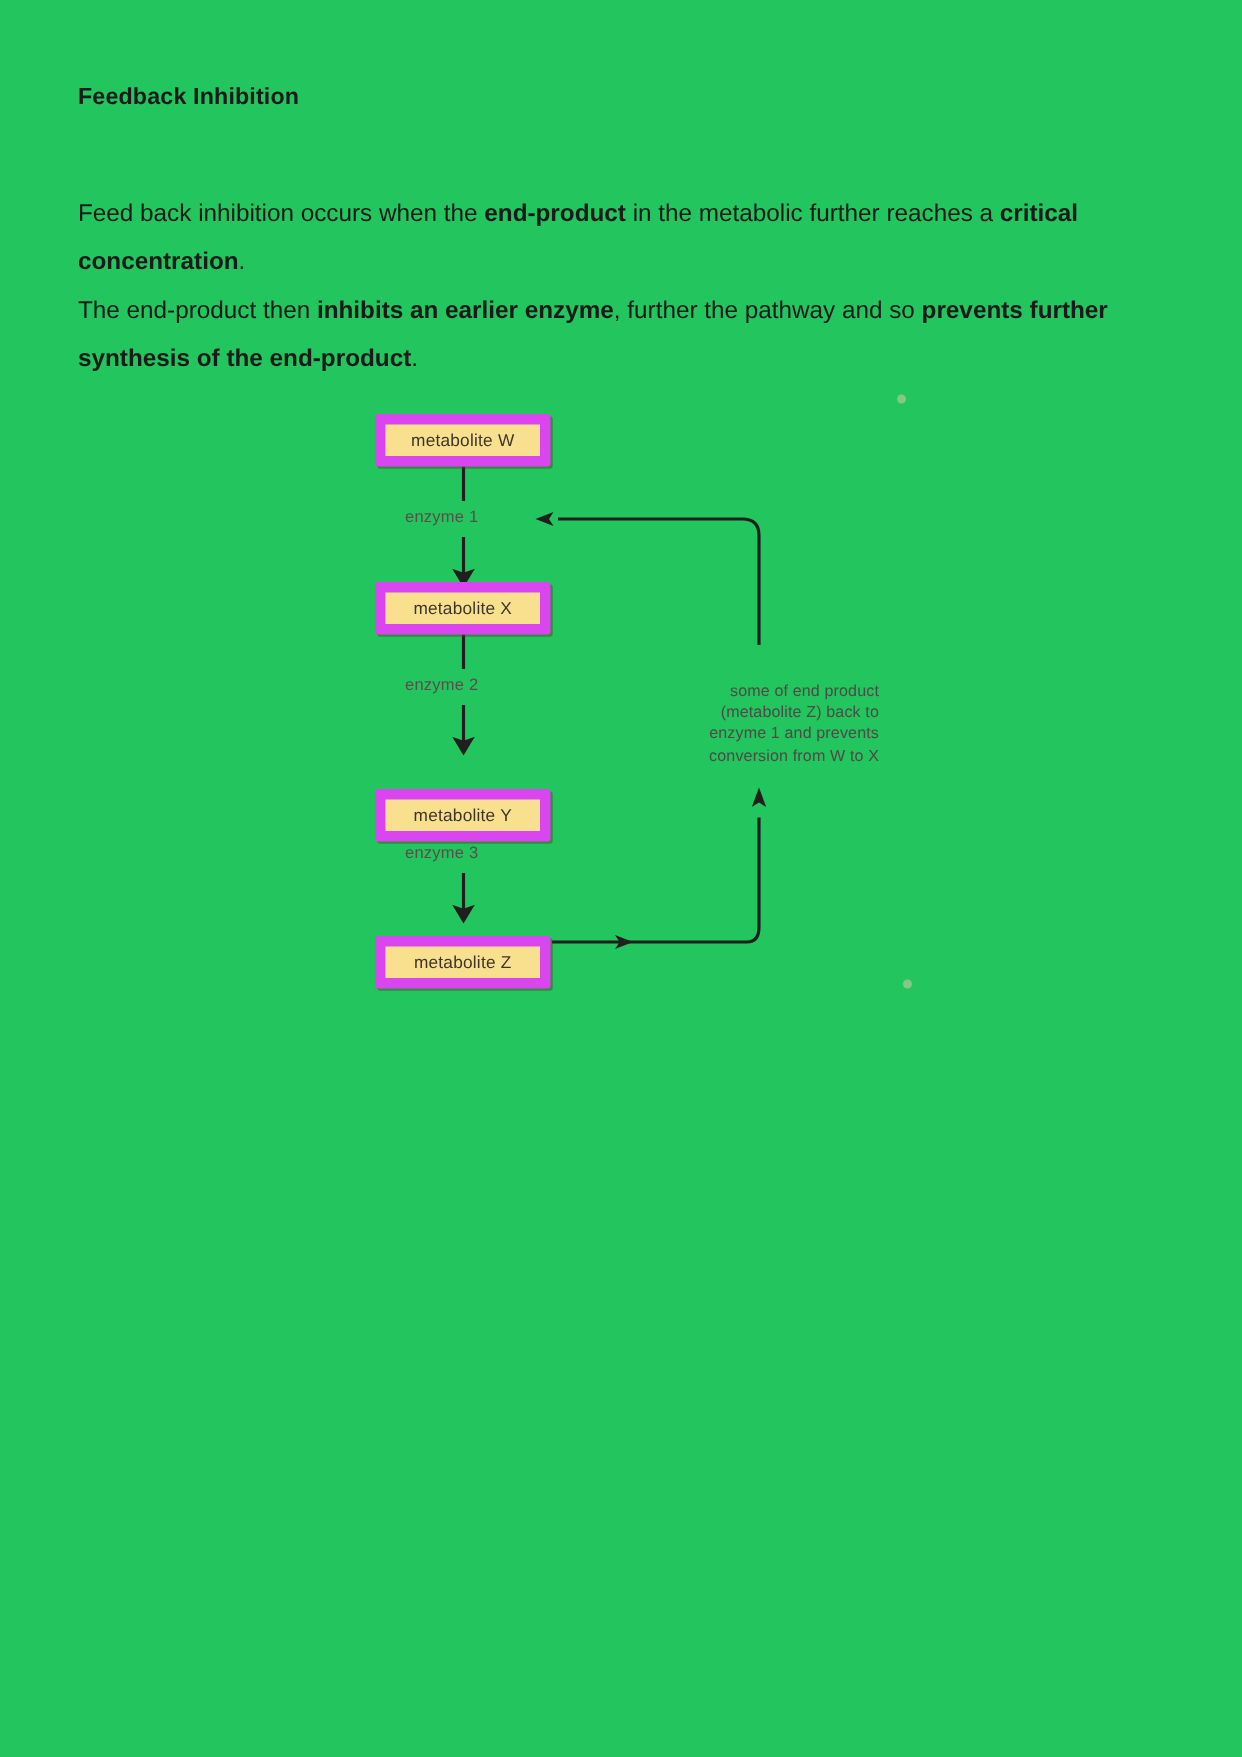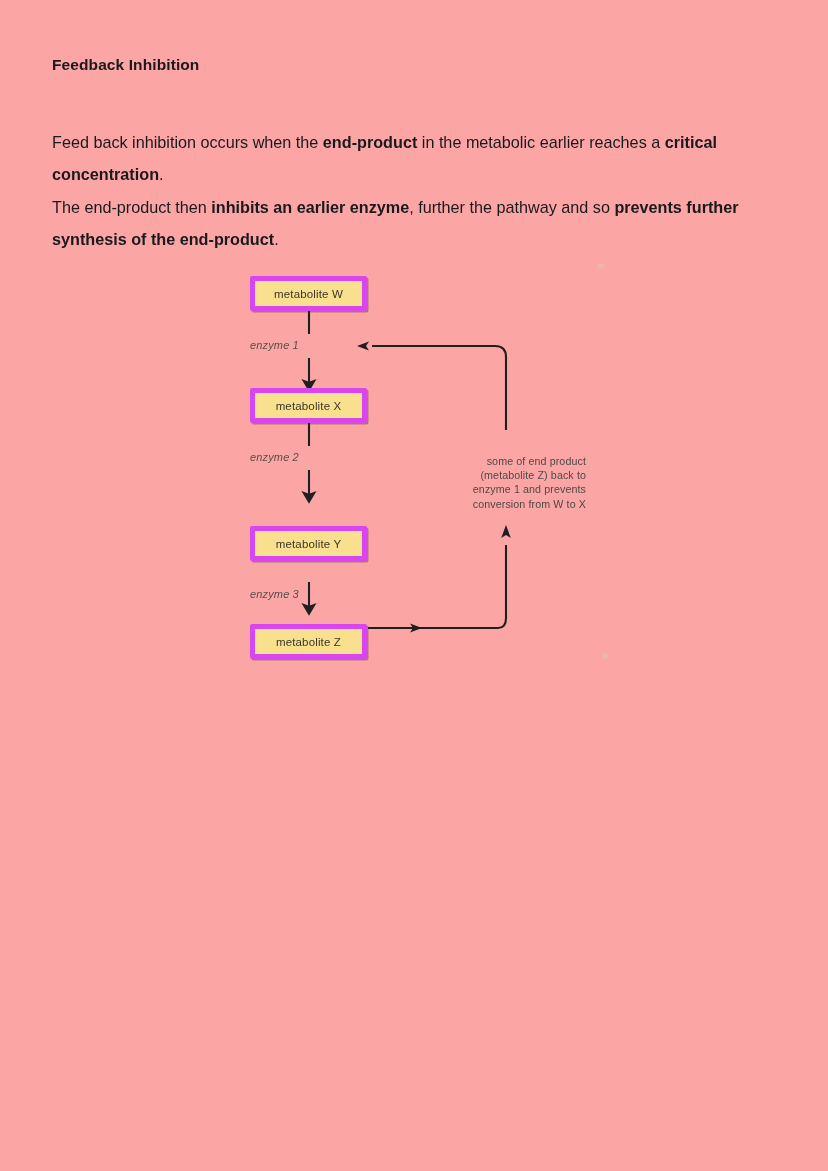--- a/index.html
+++ b/index.html
@@ -12,21 +12,21 @@
     height: 1171px;
     position: relative;
     font-family: "Liberation Sans", sans-serif;
     color: #231f20;
     overflow: hidden;
   }
 
   .page {
     position: absolute;
     inset: 0;
-    background: #fca5a5;
+    background: #22c55e;
   }
 
   
   .doc-heading {
     position: absolute;
     left: 52px;
     top: 56px;
     font-size: 15.5px;
     font-weight: bold;
     letter-spacing: 0.1px;
@@ -56,47 +56,47 @@
     pointer-events: none;
   }
 
   .metabolite-box {
     position: absolute;
     left: 250px;
     width: 117px;
     height: 35px;
     box-sizing: border-box;
     background: #f8e08e;
-    border: 5px solid #d946ef;
+    border: 7px solid #d946ef;
     border-radius: 2px;
     box-shadow: 1.5px 1.5px 0 rgba(80,66,30,0.45);
     display: flex;
     align-items: center;
     justify-content: center;
     font-size: 11.5px;
     color: #3d352a;
     letter-spacing: 0.15px;
   }
   .box-w { top: 276px; }
   .box-x { top: 388px; }
   .box-y { top: 500px; margin-top: 26px; }
   .box-z { top: 624px; }
 
   .enzyme-label {
     position: absolute;
-    left: 250px;
+    left: 236px;
     width: 117px;
+    text-align: center;
     font-size: 11px;
     color: #565149;
     letter-spacing: 0.15px;
-    font-style: italic;
   }
   .enz-1 { top: 339px; }
   .enz-2 { top: 451px; }
-  .enz-3 { top: 563px; margin-top: 25px; }
+  .enz-3 { top: 563px; }
 
   .annotation {
     position: absolute;
     left: 430px;
     top: 454px;
     width: 156px;
     text-align: right;
     font-size: 10.7px;
     line-height: 14.2px;
     color: #4e4a45;
@@ -115,21 +115,21 @@
   .artifact-b { left: 602px; top: 653px; }
 </style>
 </head>
 <body>
 
 <div class="page">
 
   <div class="doc-heading">Feedback Inhibition</div>
 
   <div class="para para-1">
-    <span>Feed back inhibition occurs when the </span><b>end-product</b><span> in the metabolic earlier reaches a </span><b>critical concentration</b><span>.</span>
+    <span>Feed back inhibition occurs when the </span><b>end-product</b><span> in the metabolic further reaches a </span><b>critical concentration</b><span>.</span>
   </div>
 
   <div class="para para-2">
     <span>The end-product then </span><b>inhibits an earlier enzyme</b><span>, further the pathway and so </span><b>prevents further synthesis of the end-product</b><span>.</span>
   </div>
 
   <svg class="diagram" viewBox="0 0 828 1171">
     <defs>
       <marker id="arrowDown" markerWidth="9" markerHeight="9" refX="3.2" refY="4.2" orient="auto" markerUnits="strokeWidth">
         <path d="M0.4,0.6 L6.4,4.2 L0.4,7.8 L1.7,4.2 Z" fill="#1f1f1f"></path>

